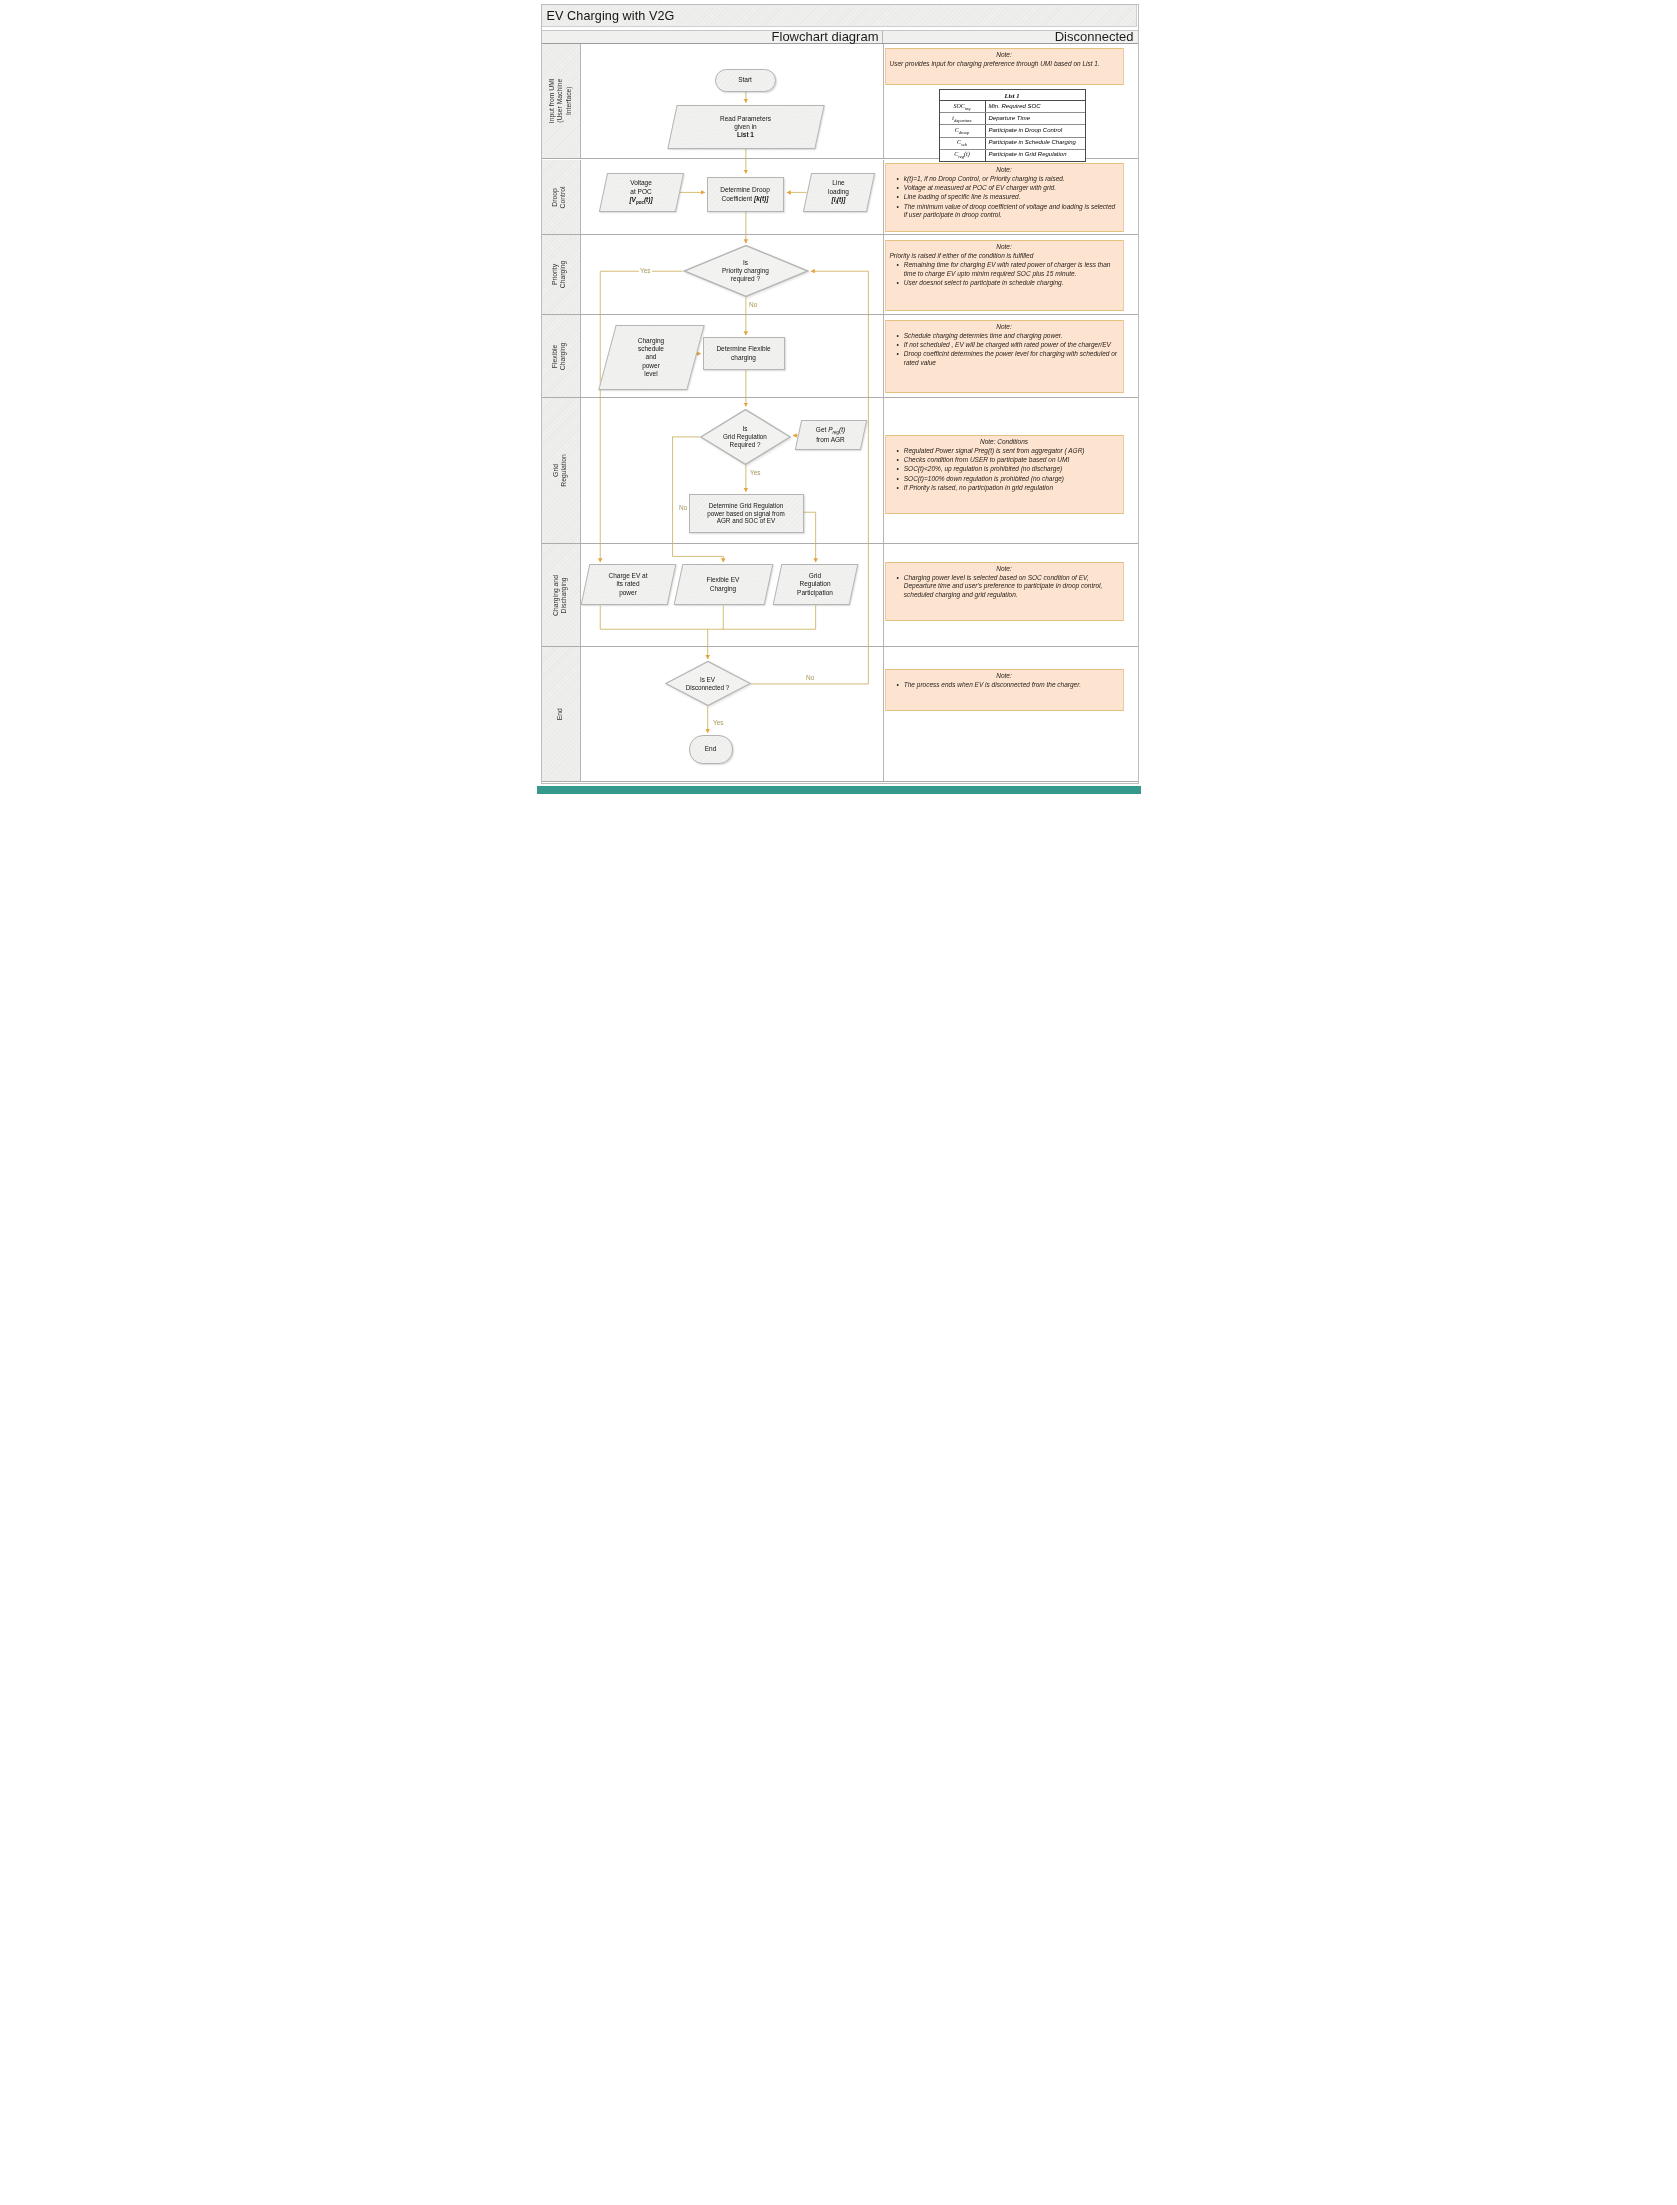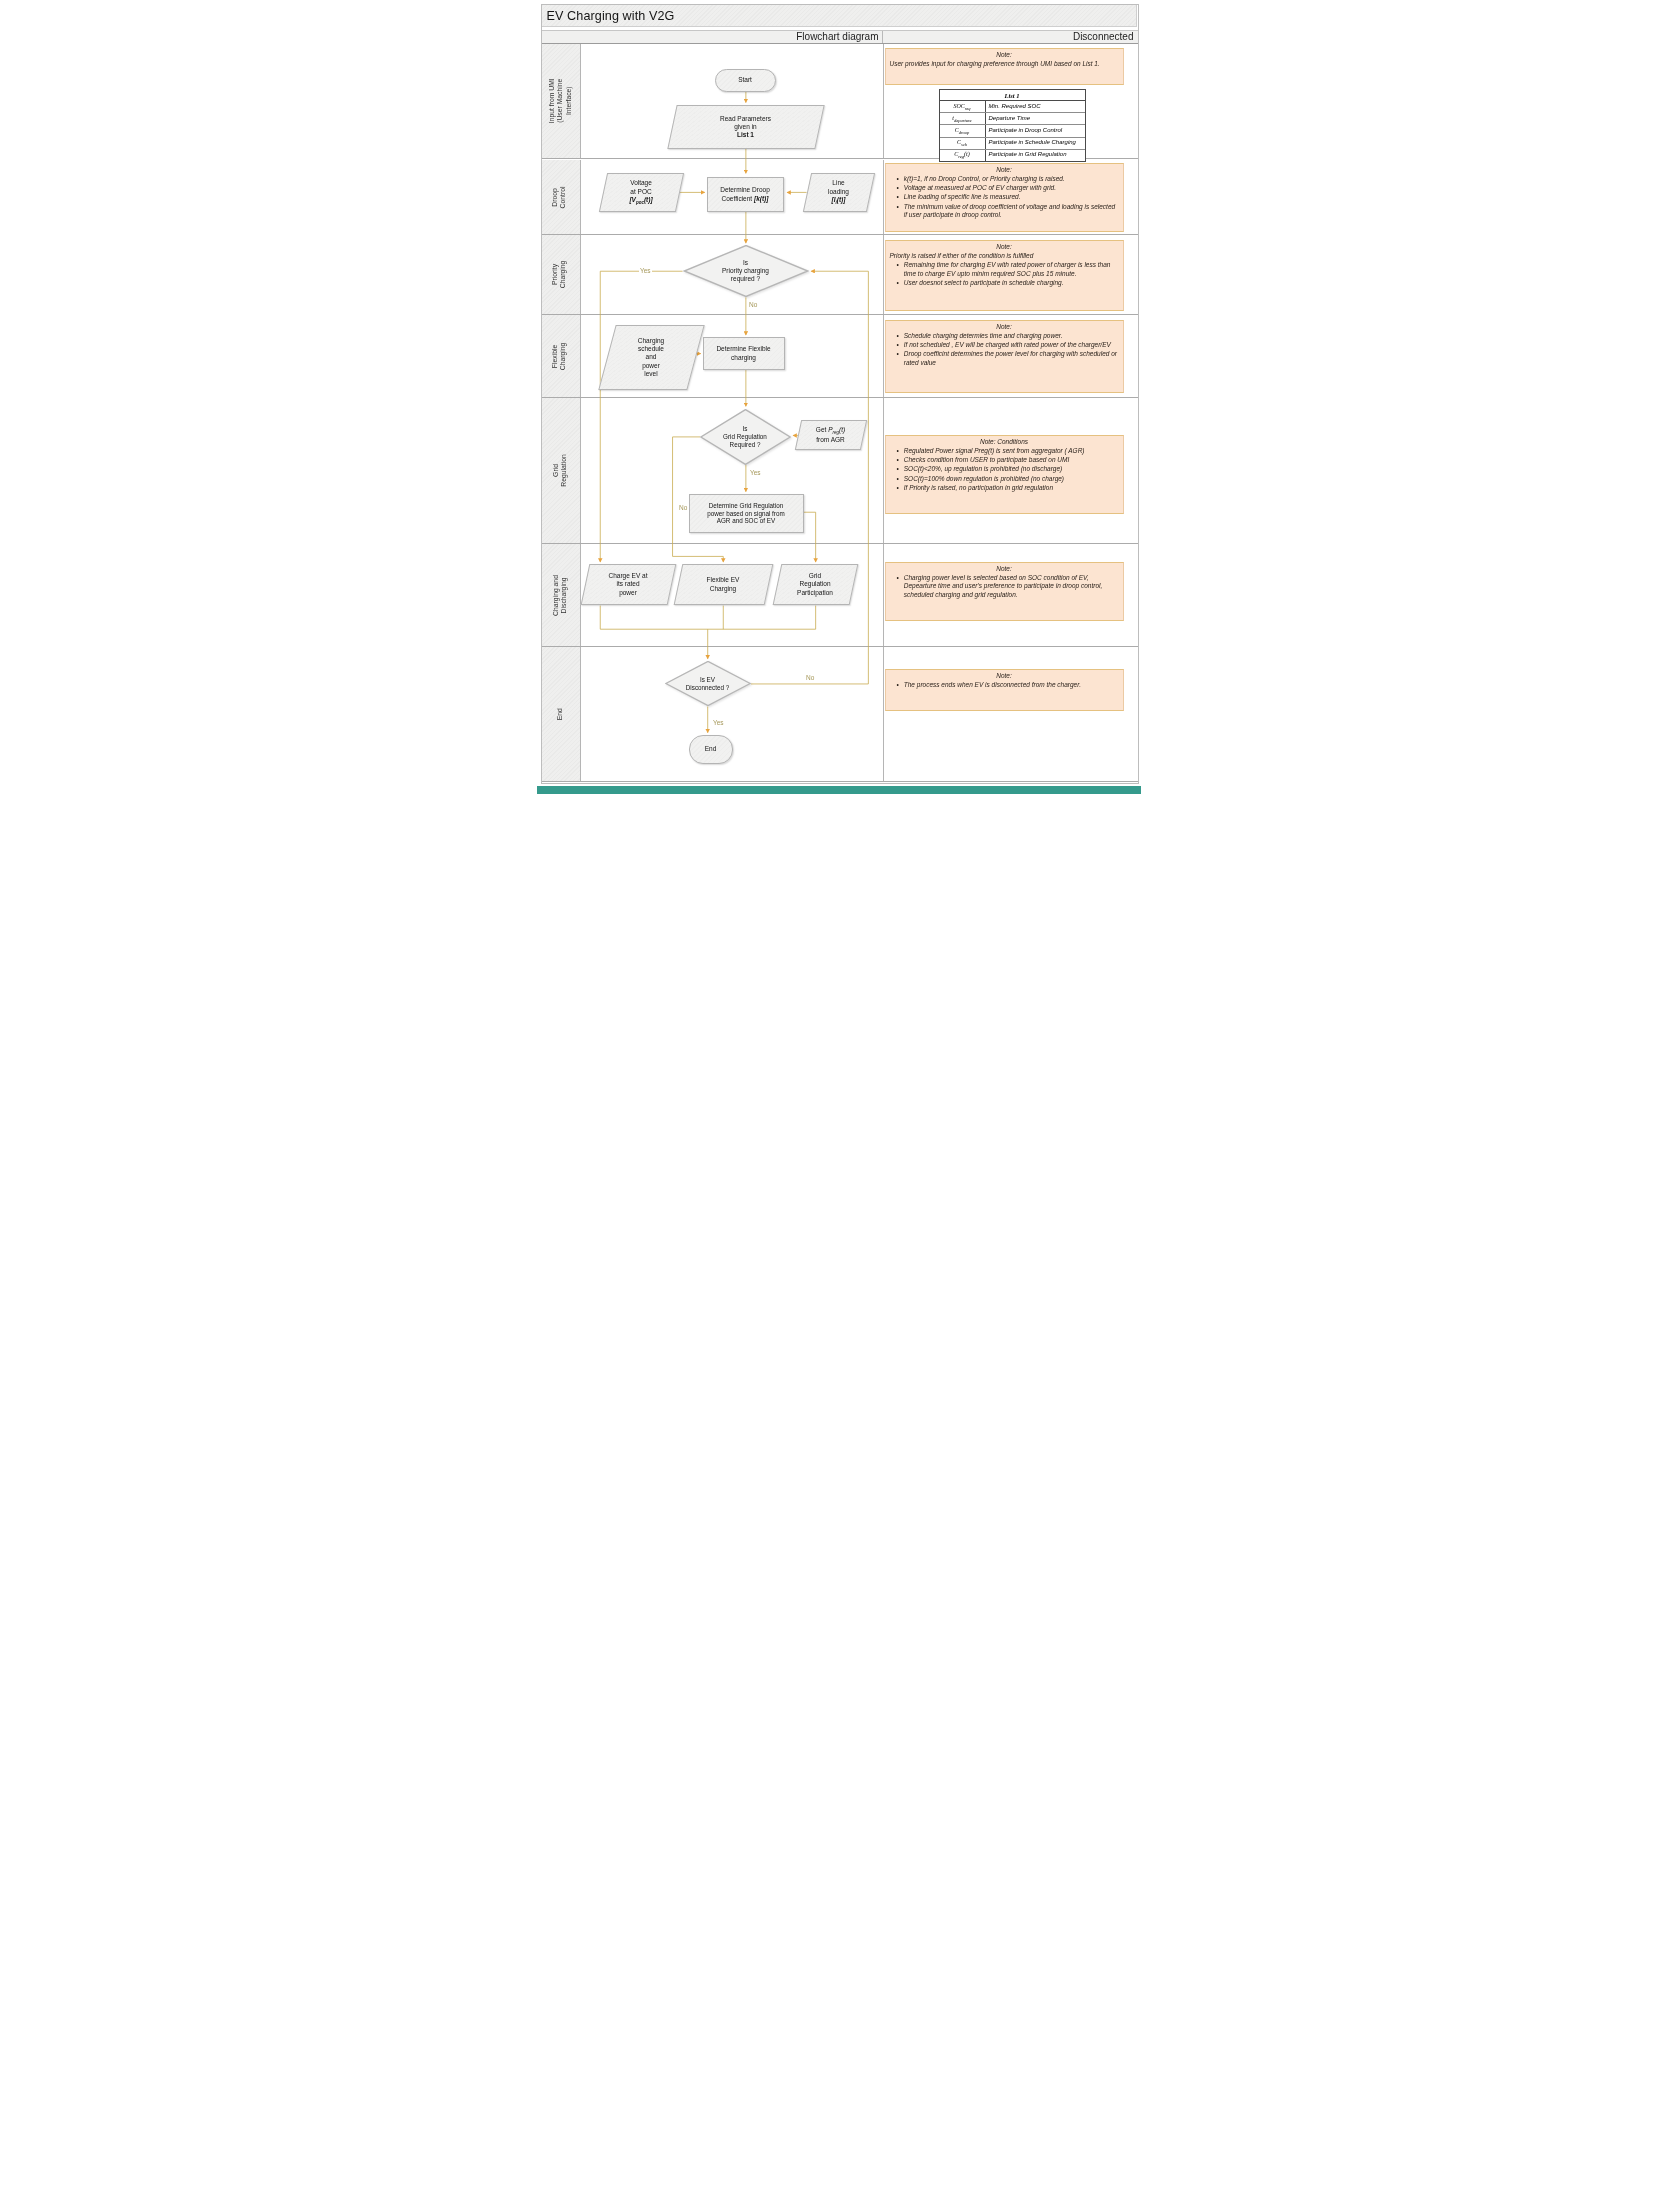--- a/index.html
+++ b/index.html
@@ -5,21 +5,21 @@
   html,body{margin:0;padding:0;background:#fff;}
   #page{position:relative;width:604px;height:794px;margin:0 auto;background:#fff;
         font-family:"Liberation Sans",sans-serif;overflow:hidden;}
   .hatch{background-color:#efefee;
      background-image:repeating-linear-gradient(135deg, rgba(0,0,0,0.025) 0 1px, transparent 1px 3px);}
   .title-bar{position:absolute;left:4px;top:4px;width:596px;height:23px;border:0.5px solid #cfcfcf;
      display:flex;align-items:center;padding-left:5px;box-sizing:border-box;}
   .title-text{font-size:12.6px;color:#141414;letter-spacing:0.1px;text-align:center;}
   .header-row{position:absolute;left:4px;top:30px;width:597px;height:13.6px;display:flex;
      border-top:0.5px solid #c6c6c6;border-bottom:1px solid #9b9b9b;box-sizing:border-box;background:#f0f0ef;}
-  .header-cell{display:flex;align-items:center;justify-content:flex-end;font-size:10px;color:#1c1c1c;box-sizing:border-box;}
+  .header-cell{display:flex;align-items:center;justify-content:flex-end;font-size:13px;color:#1c1c1c;box-sizing:border-box;}
   .hc1{width:342px;padding-right:3px;border-right:0.5px solid #b9b9b9;}
   .hc2{flex:1;padding-right:4px;}
   .frame{position:absolute;left:4px;top:4px;width:596px;height:778px;border:0.5px solid #bdbdbd;pointer-events:none;z-index:6;}
   .lane{position:absolute;left:4px;width:597px;border-bottom:1px solid #ababab;box-sizing:border-box;background:#fff;}
   .lane-label{position:absolute;left:0;top:0;bottom:0;width:40px;display:flex;align-items:center;justify-content:center;
      border-right:0.5px solid #b5b5b5;box-sizing:border-box;}
   .vert{transform:rotate(-90deg);text-align:center;font-size:6.8px;color:#333;line-height:1.25;}
   .vert span{display:block;white-space:nowrap;}
   .desc-divider{position:absolute;left:342px;top:0;bottom:0;width:0;border-left:0.5px solid #b5b5b5;}
   

